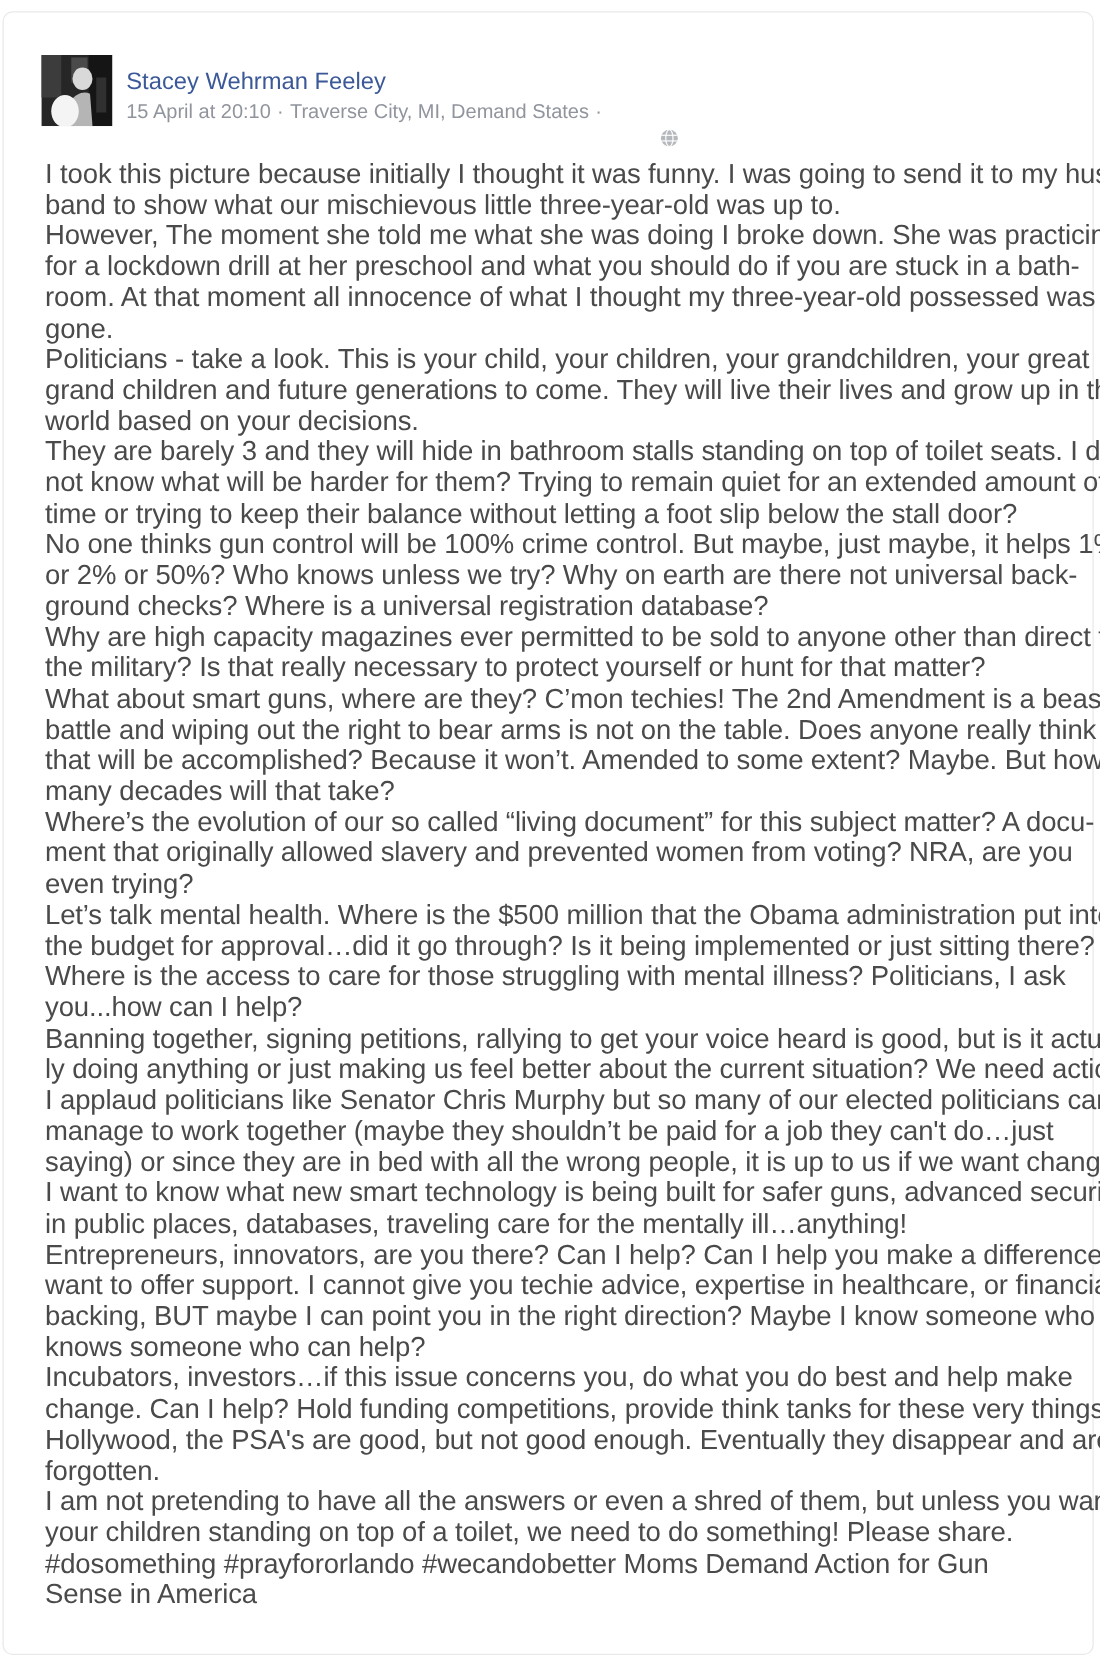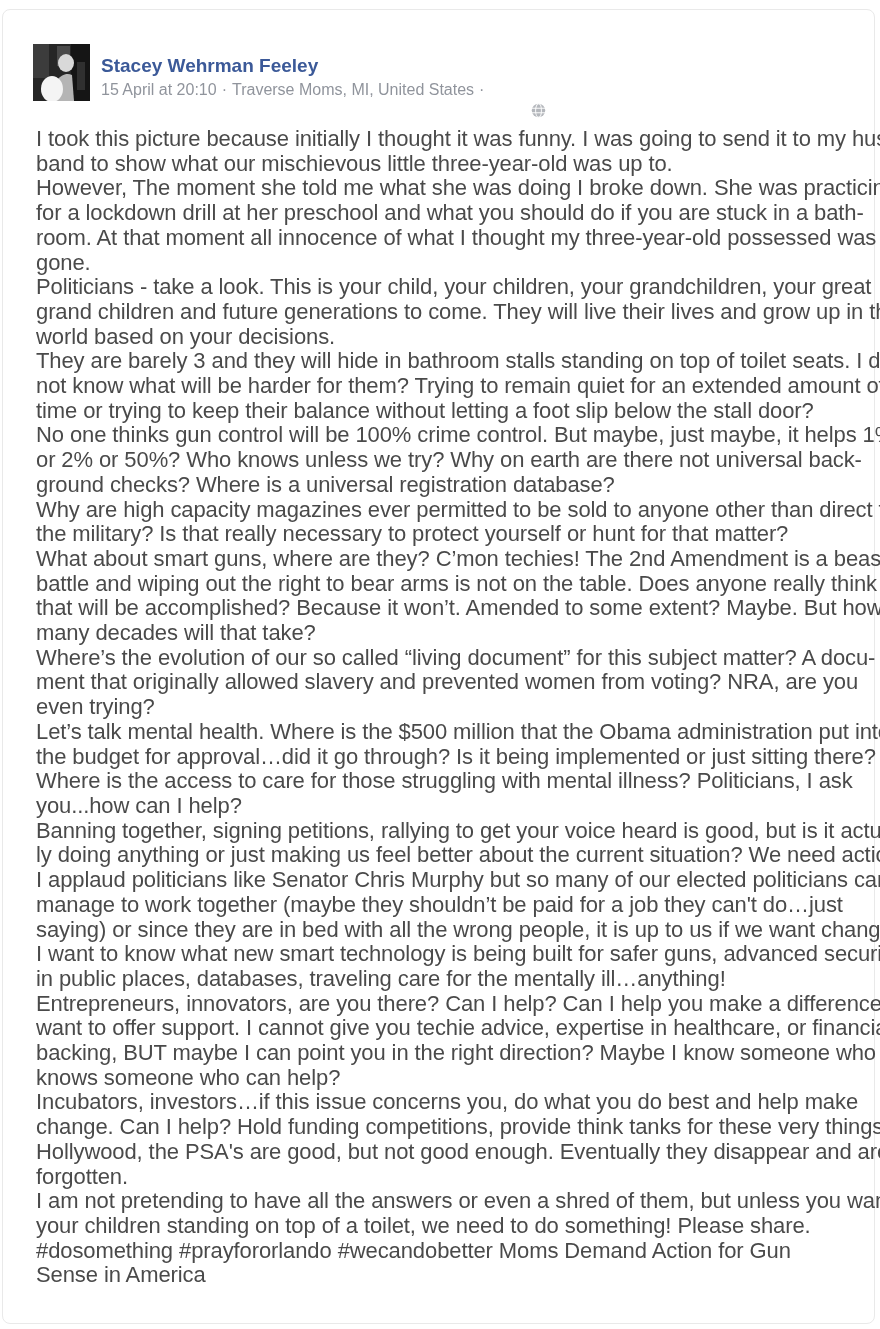--- a/index.html
+++ b/index.html
@@ -35,21 +35,21 @@
     overflow: hidden;
     cursor: pointer;
   }
   .avatar svg { display: block; }
   .author {
     position: absolute;
     left: 98px;
     top: 44px;
     font-size: 19px;
     line-height: 23px;
-    font-weight: bold;
+    font-weight: normal;
     color: #3b5998;
     text-decoration: none;
     cursor: pointer;
   }
   .meta {
     position: absolute;
     left: 98px;
     top: 70px;
     display: flex;
     align-items: center;
@@ -95,21 +95,21 @@
         <rect x="44" y="18" width="8" height="28" fill="#303030"></rect>
         <ellipse cx="33" cy="19" rx="8" ry="9" fill="#d9d9d9"></ellipse>
         <path d="M17 57 C19 36 30 27 39 31 L41 57 Z" fill="#b5b5b5"></path>
         <ellipse cx="19" cy="45" rx="11" ry="13" fill="#f4f4f4"></ellipse>
       </svg>
     </div>
 
     <a class="author">Stacey Wehrman Feeley</a>
 
     <div class="meta">
-      <span>15 April at 20:10</span><span class="sep">·</span><span class="link">Traverse Moms, MI, United States</span><span class="sep">·</span><span class="globe">
+      <span>15 April at 20:10</span><span class="sep">·</span><span class="link">Traverse City, MI, Demand States</span><span class="sep">·</span><span class="globe">
         <svg width="15" height="15" viewBox="0 0 16 16" aria-hidden="true">
           <circle cx="8" cy="8" r="7.2" fill="#b4b7bc"></circle>
           <ellipse cx="8" cy="8" rx="3.1" ry="7.2" fill="none" stroke="#ffffff" stroke-width="1.1" opacity="0.9"></ellipse>
           <line x1="1" y1="5.6" x2="15" y2="5.6" stroke="#ffffff" stroke-width="1.1" opacity="0.9"></line>
           <line x1="1" y1="10.4" x2="15" y2="10.4" stroke="#ffffff" stroke-width="1.1" opacity="0.9"></line>
         </svg>
       </span>
     </div>
 
     <div class="post-text">I took this picture because initially I thought it was funny. I was going to send it to my hus-

